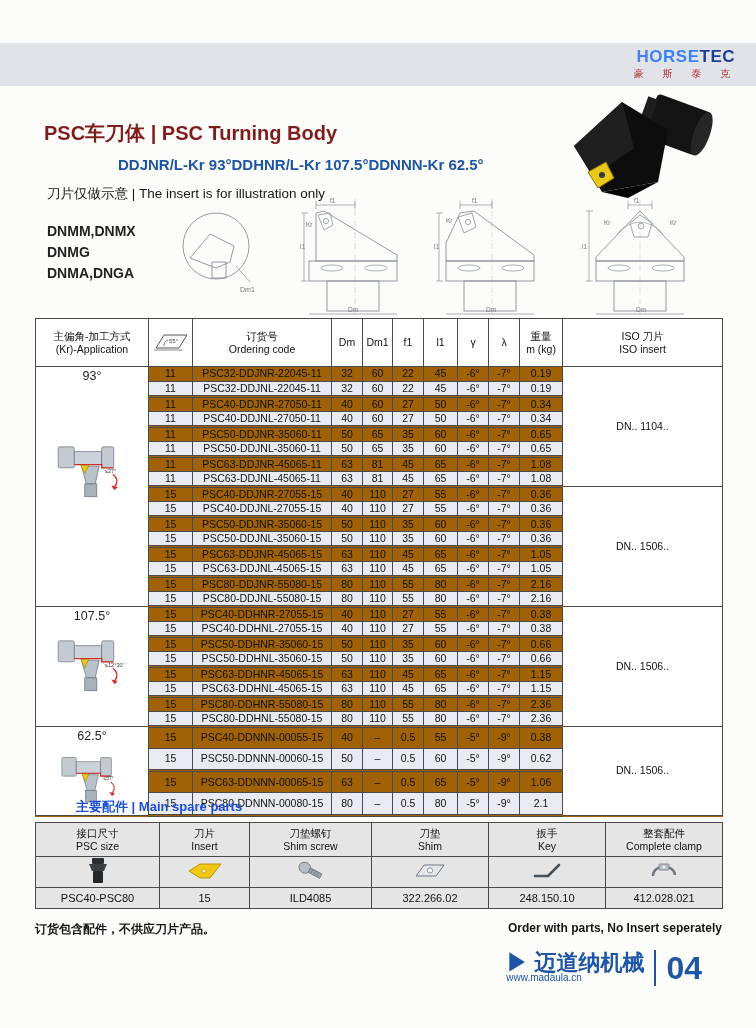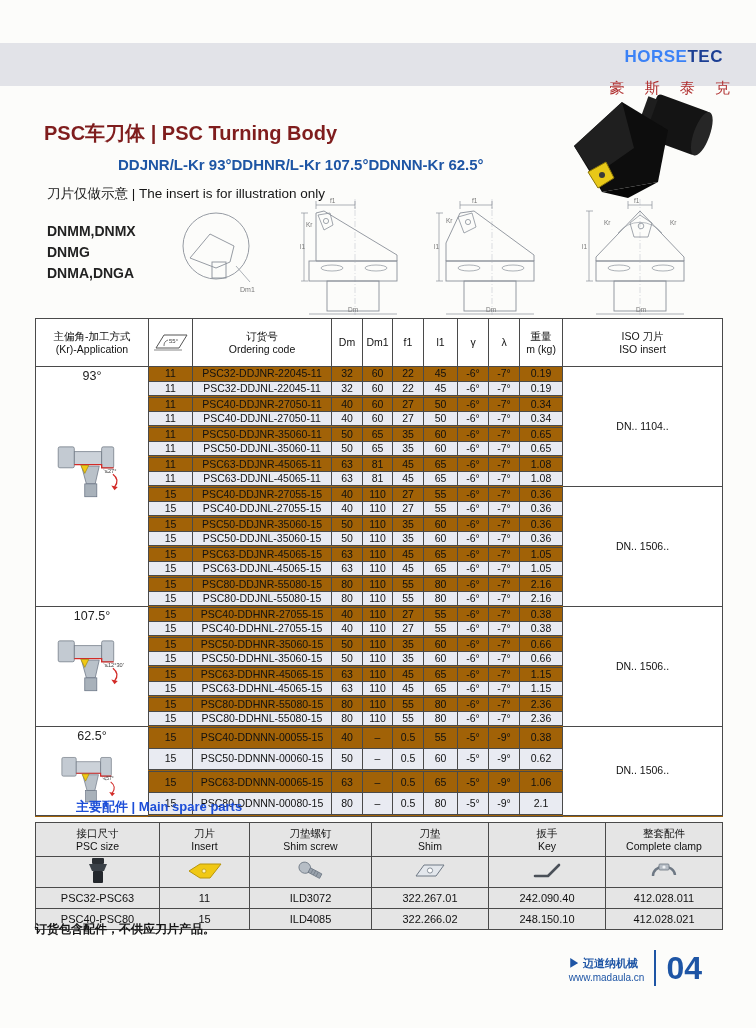--- a/index.html
+++ b/index.html
@@ -8,21 +8,21 @@
     position:relative; width:756px; height:1028px;
     background:#fcfcfa; font-family:"Liberation Sans", sans-serif;
     color:#1c1c1c; overflow:hidden;
   }
   
   .band { position:absolute; left:0; top:43px; width:756px; height:43px; background:#e2e3e8; }
   .logo { position:absolute; right:18px; top:48px; text-align:center; }
   .logo-line { font-size:17px; font-weight:bold; letter-spacing:.5px; line-height:18px; }
   .logo-red { color:#3b82f6; }
   .logo-blue { color:#1c3f94; }
-  .logo-cn { font-size:15px; color:#b03030; letter-spacing:8px; margin-top:13px; white-space:nowrap; }
+  .logo-cn { font-size:10px; color:#b03030; letter-spacing:8px; margin-top:1px; white-space:nowrap; }
   
   .photo { position:absolute; left:562px; top:86px; }
   .page-title { position:absolute; left:44px; top:120px; font-size:20px; font-weight:bold; color:#7f1d1d; }
   .models { position:absolute; left:118px; top:156px; display:flex; }
   .models span { color:#1d55a4; font-weight:bold; font-size:15px; white-space:nowrap; }
   .illu-note { position:absolute; left:47px; top:185px; font-size:13.5px; color:#161616; }
   .insert-types { position:absolute; left:47px; top:221px; font-size:14px; font-weight:bold; line-height:21px; color:#222; }
   
   .drawing { position:absolute; }
   .drawing svg text { font-family:"Liberation Sans", sans-serif; }
@@ -51,21 +51,21 @@
   table.spare { border-collapse:collapse; table-layout:fixed; width:687px; border:1.5px solid #333; background:#e5e5e5; }
   table.spare th, table.spare td { border:1px solid #4a4a4a; text-align:center; font-size:10.5px; color:#111; }
   table.spare thead th { height:34px; font-weight:400; line-height:13px; }
   table.spare .icon-row td { height:30px; }
   table.spare .data-row td { height:21px; font-size:11px; }
   
   .notes { position:absolute; left:35px; top:921px; width:687px; display:flex; justify-content:space-between; }
   .notes div { font-size:12px; font-weight:bold; color:#151515; }
   .footer { position:absolute; top:950px; right:54px; display:flex; align-items:center; gap:10px; }
   .footer-brand { text-align:left; color:#1e55a5; }
-  .footer-brand .cn { font-size:11px; font-weight:bold; line-height:18px; white-space:nowrap; }
+  .footer-brand .cn { font-size:22px; font-weight:bold; line-height:18px; white-space:nowrap; }
   .footer-brand .url { font-size:10px; line-height:11px; }
   .footer-div { width:2px; height:36px; background:#1e55a5; }
   .footer-page { font-size:32px; font-weight:bold; color:#1e55a5; line-height:32px; }
 </style>
 </head>
 <body>
 
 <div class="band"></div>
 <div class="logo">
   <div class="logo-line"><span class="logo-red">HORSE</span><span class="logo-blue">TEC</span></div>
@@ -670,41 +670,34 @@
           <td><svg width="32" height="18" viewBox="0 0 32 18">
               <path d="M4,14 L17,14 L28,3" fill="none" stroke="#4a5058" stroke-width="2.6" stroke-linecap="round" stroke-linejoin="round"></path>
             </svg></td>
           <td><svg width="30" height="20" viewBox="0 0 30 20">
               <path d="M4,15 a11,9 0 0 1 22,-1" fill="none" stroke="#6e7884" stroke-width="2.4"></path>
               <rect x="10" y="3" width="10" height="6" rx="1" fill="#b6bdc5" stroke="#6e7884" stroke-width="0.8"></rect>
               <circle cx="15" cy="6" r="1.6" fill="#eef1f4"></circle>
             </svg></td>
         </tr>
         <tr class="data-row">
-          <td>PSC32-PSC63</td>
-          <td>11</td>
-          <td>ILD3072</td>
-          <td>322.267.01</td>
-          <td>242.090.40</td>
-          <td>412.028.011</td>
-        </tr>
-        <tr class="data-row">
           <td>PSC40-PSC80</td>
           <td>15</td>
           <td>ILD4085</td>
           <td>322.266.02</td>
           <td>248.150.10</td>
           <td>412.028.021</td>
         </tr>
       </tbody>
   </table>
 </div>
 
 <div class="notes">
   <div>订货包含配件，不供应刀片产品。</div>
+  <div>Order with parts, No Insert seperately</div>
 </div>
 
 <div class="footer">
   <div class="footer-brand">
     <div class="cn">▶ <span>迈道纳机械</span></div>
     <div class="url">www.madaula.cn</div>
   </div>
   <div class="footer-div"></div>
   <div class="footer-page">04</div>
 </div>

